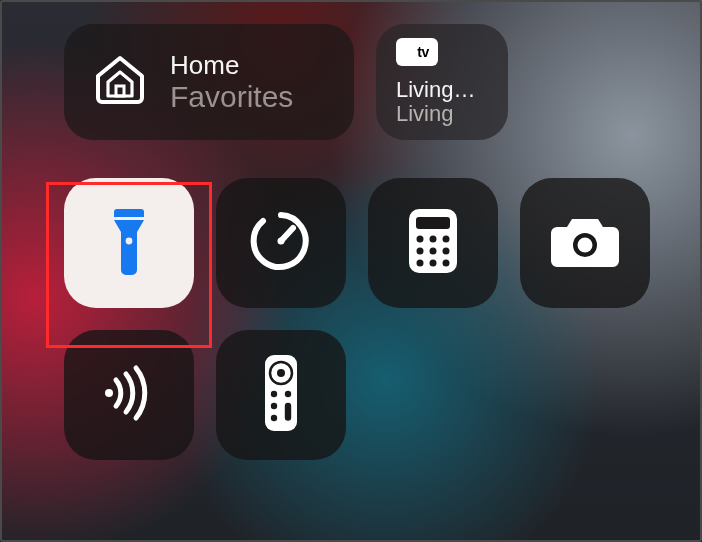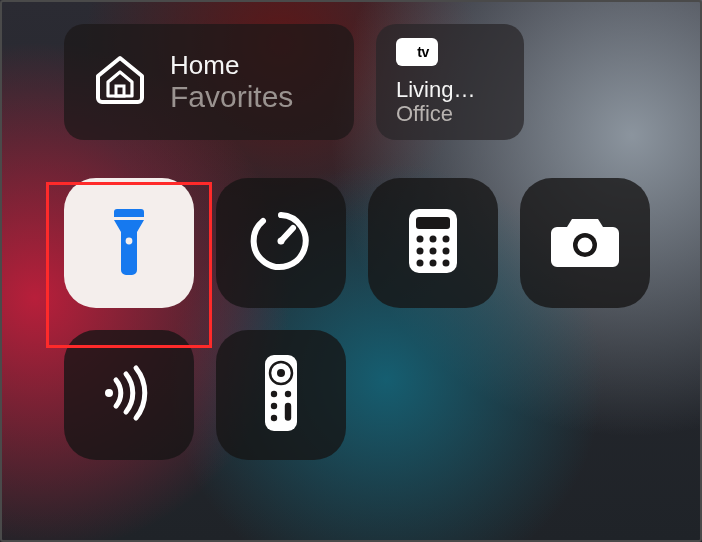--- a/index.html
+++ b/index.html
@@ -18,31 +18,31 @@
       position: absolute; inset: 0;
       border: 2px solid #4a4a4a;
       border-radius: 3px;
       padding: 22px 24px;
     }
     .row { display: flex; gap: 22px; margin-bottom: 22px; }
 
     
     .tile-wide {
       height: 116px;
-      border-radius: 20px;
+      border-radius: 29px;
       background: rgba(28,24,24,0.72);
       display: flex;
       align-items: center;
       padding: 0 28px;
       color: #fff;
       cursor: pointer;
     }
     .tile-home { width: 290px; gap: 22px; }
     .tile-appletv {
-      width: 148px; flex-direction: column; align-items: flex-start;
+      width: 132px; flex-direction: column; align-items: flex-start;
       justify-content: center; padding: 14px 20px; gap: 12px;
       background: rgba(40,38,40,0.72);
     }
     .tile-title { font-size: 26px; font-weight: 500; color: #f5f5f5; line-height: 1.1; }
     .tile-sub { font-size: 30px; font-weight: 400; color: #9a9390; line-height: 1.1; }
     .tile-appletv .tile-title { font-size: 22px; }
     .tile-appletv .tile-sub { font-size: 22px; color: #b8b3b0; }
     .tv-badge {
       width: 42px; height: 30px; border-radius: 6px; background: #fff;
       display: flex; align-items: center; justify-content: center;
@@ -88,21 +88,21 @@
         <div class="tile-sub">Favorites</div>
       </div>
     </div>
 
     <div class="tile-wide tile-appletv">
       <div class="tv-badge">
         <span>tv</span>
       </div>
       <div>
         <div class="tile-title">Living…</div>
-        <div class="tile-sub">Office</div>
+        <div class="tile-sub">Living</div>
       </div>
     </div>
   </div>
 
   <div class="row" style="margin-left:38px; margin-top:38px;">
     <div class="tile-sq active">
       <span class="icon">
         <svg width="52" height="72" viewBox="0 0 52 72">
           <path d="M14 4 h24 a3 3 0 0 1 3 3 v8 l-7 12 v38 a5 5 0 0 1 -5 5 h-6 a5 5 0 0 1 -5 -5 V27 l-7 -12 V7 a3 3 0 0 1 3 -3 Z" fill="#1679ef"></path>
           <rect x="11" y="12" width="30" height="3" fill="#f4eeec"></rect>

